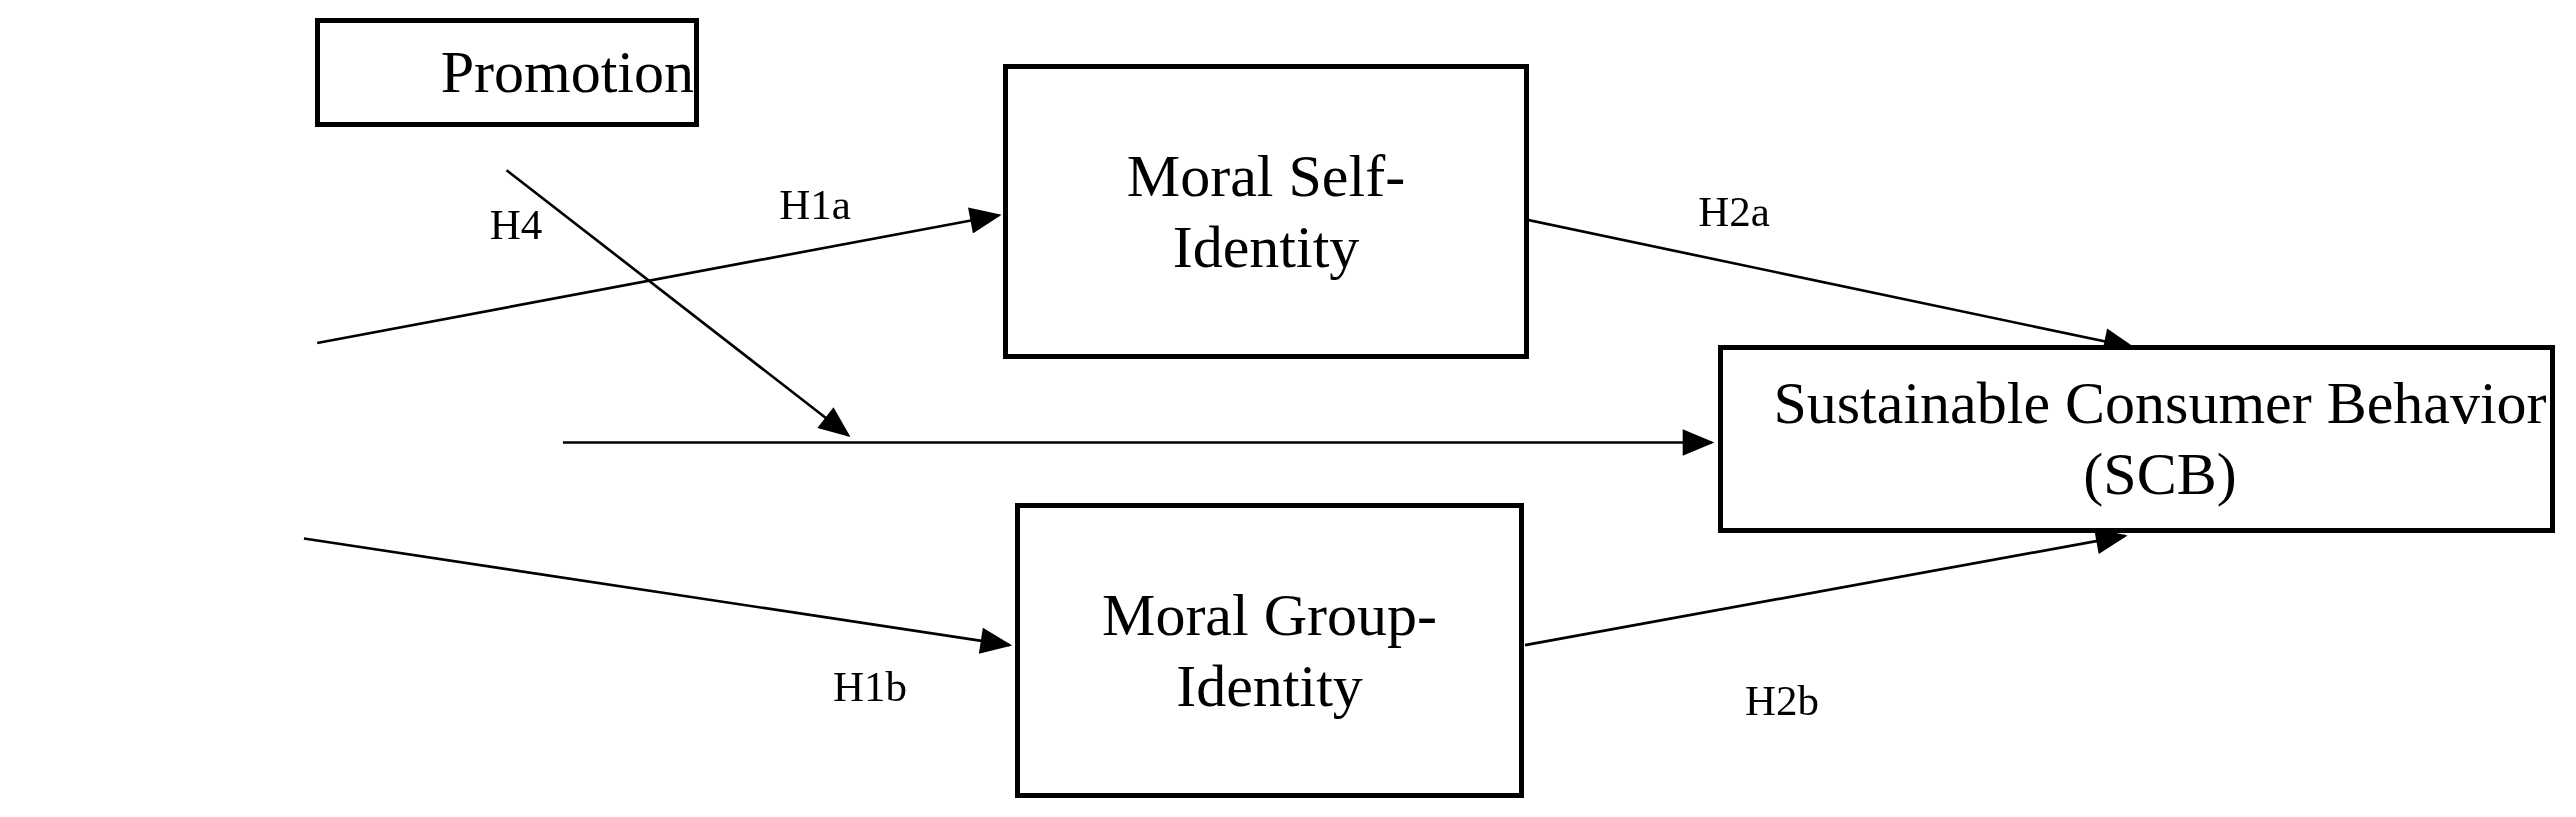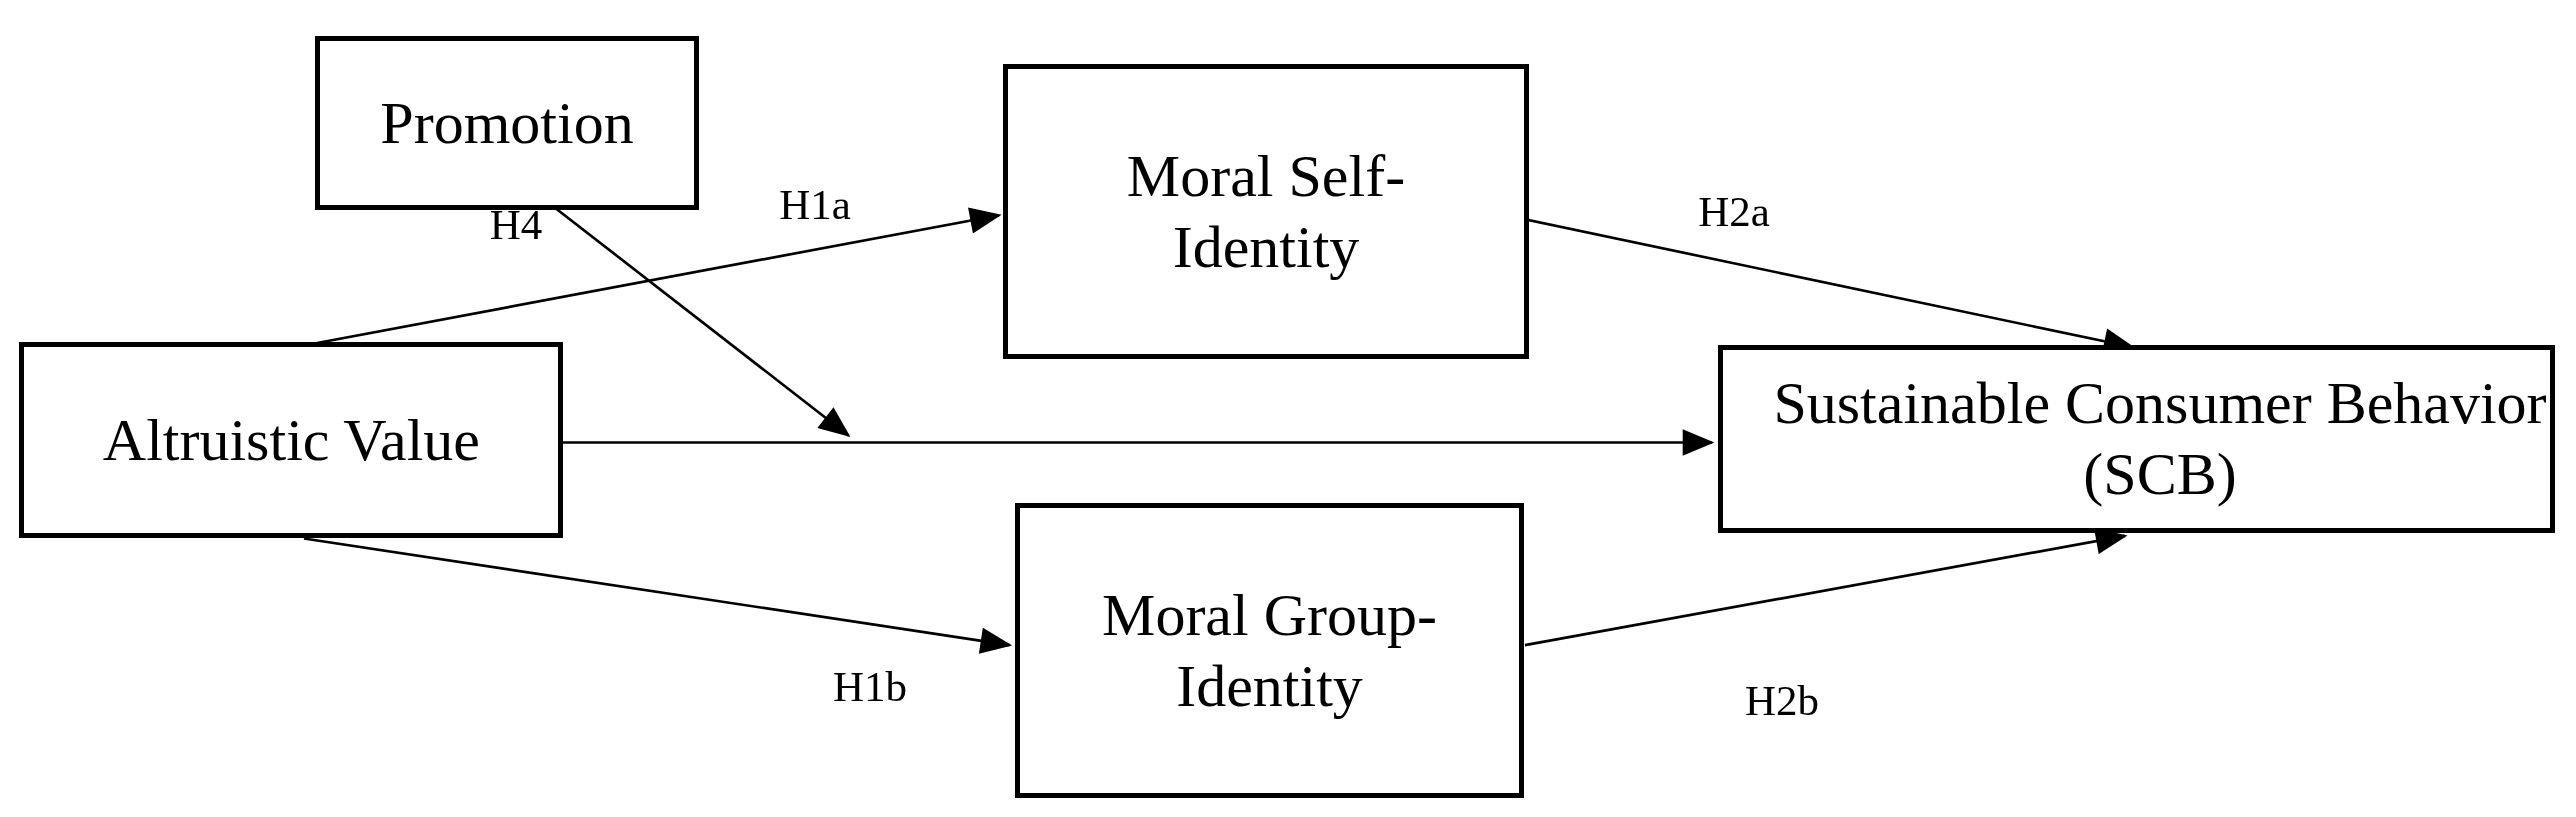--- a/index.html
+++ b/index.html
@@ -30,21 +30,21 @@
     background: #ffffff;
     display: flex;
     flex-direction: column;
     align-items: center;
     justify-content: center;
     text-align: center;
     font-size: 60px;
     line-height: 1.18;
     color: #000000;
   }
-  .node-promotion        { left: 315px;  top: 36px;  width: 384px; height: 174px; }
+  .node-promotion        { left: 315px;  top: 18px;  width: 384px; height: 109px; align-items: flex-end; }
   .node-altruistic-value { left: 19.4px;   top: 342px; width: 544px; height: 196px; }
   .node-moral-self       { left: 1003px; top: 64px;  width: 526px; height: 295px; }
   .node-moral-group      { left: 1015px; top: 503px; width: 509px; height: 295px; }
   .node-scb              { left: 1718px; top: 345px; width: 837px; height: 188px; padding-left: 47px; }
   .hlabel {
     position: absolute;
     transform: translate(-50%, -50%);
     font-size: 43px;
     line-height: 1;
     white-space: nowrap;
@@ -74,24 +74,20 @@
     <line x1="1731" y1="732" x2="2412" y2="608" stroke="#000000" stroke-width="3" marker-end="url(#ah)"></line>
     <line x1="639" y1="502" x2="1943" y2="502" stroke="#000000" stroke-width="3" marker-end="url(#ah)"></line>
     <line x1="575" y1="193" x2="963" y2="494" stroke="#000000" stroke-width="3" marker-end="url(#ah)"></line>
   </svg>
 
   <div class="node node-promotion">
     <div>Promotion</div>
     <div></div>
   </div>
 
-  <div class="node node-altruistic-value">
-    <div>Altruistic Value</div>
-    <div></div>
-  </div>
 
   <div class="node node-moral-self">
     <div>Moral Self-</div>
     <div>Identity</div>
   </div>
 
   <div class="node node-moral-group">
     <div>Moral Group-</div>
     <div>Identity</div>
   </div>

